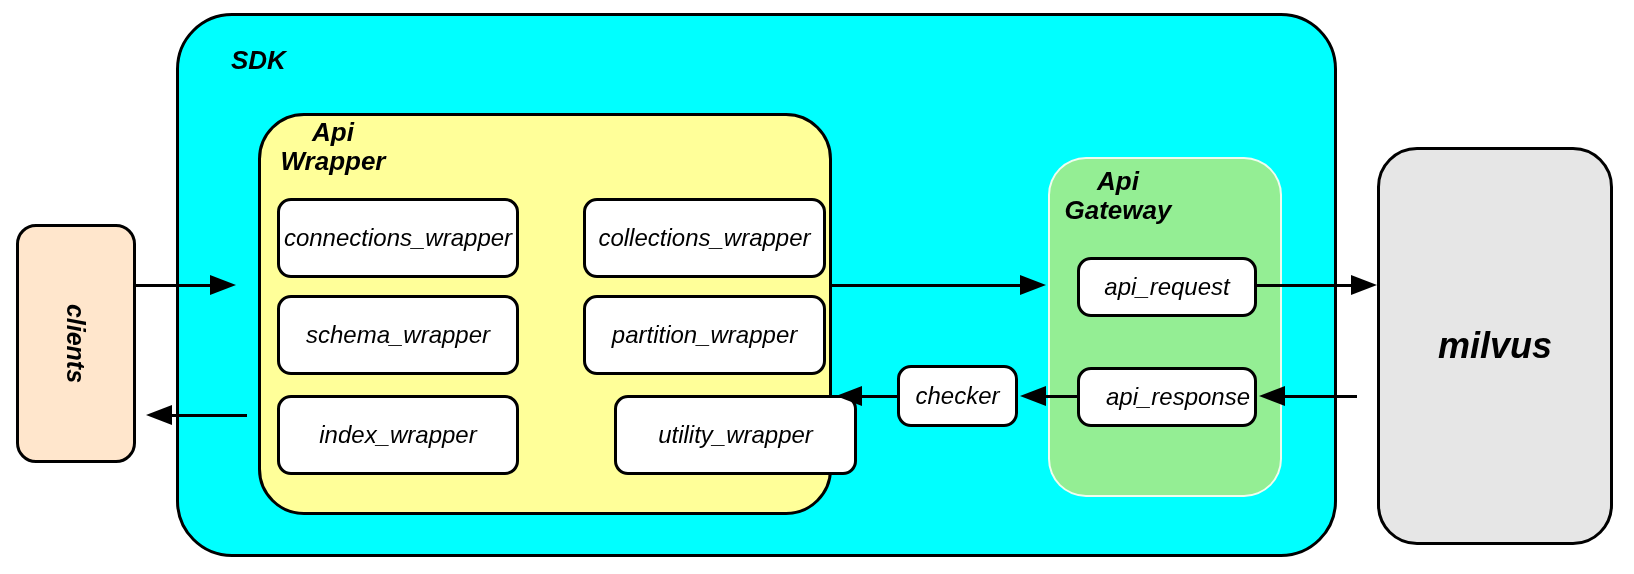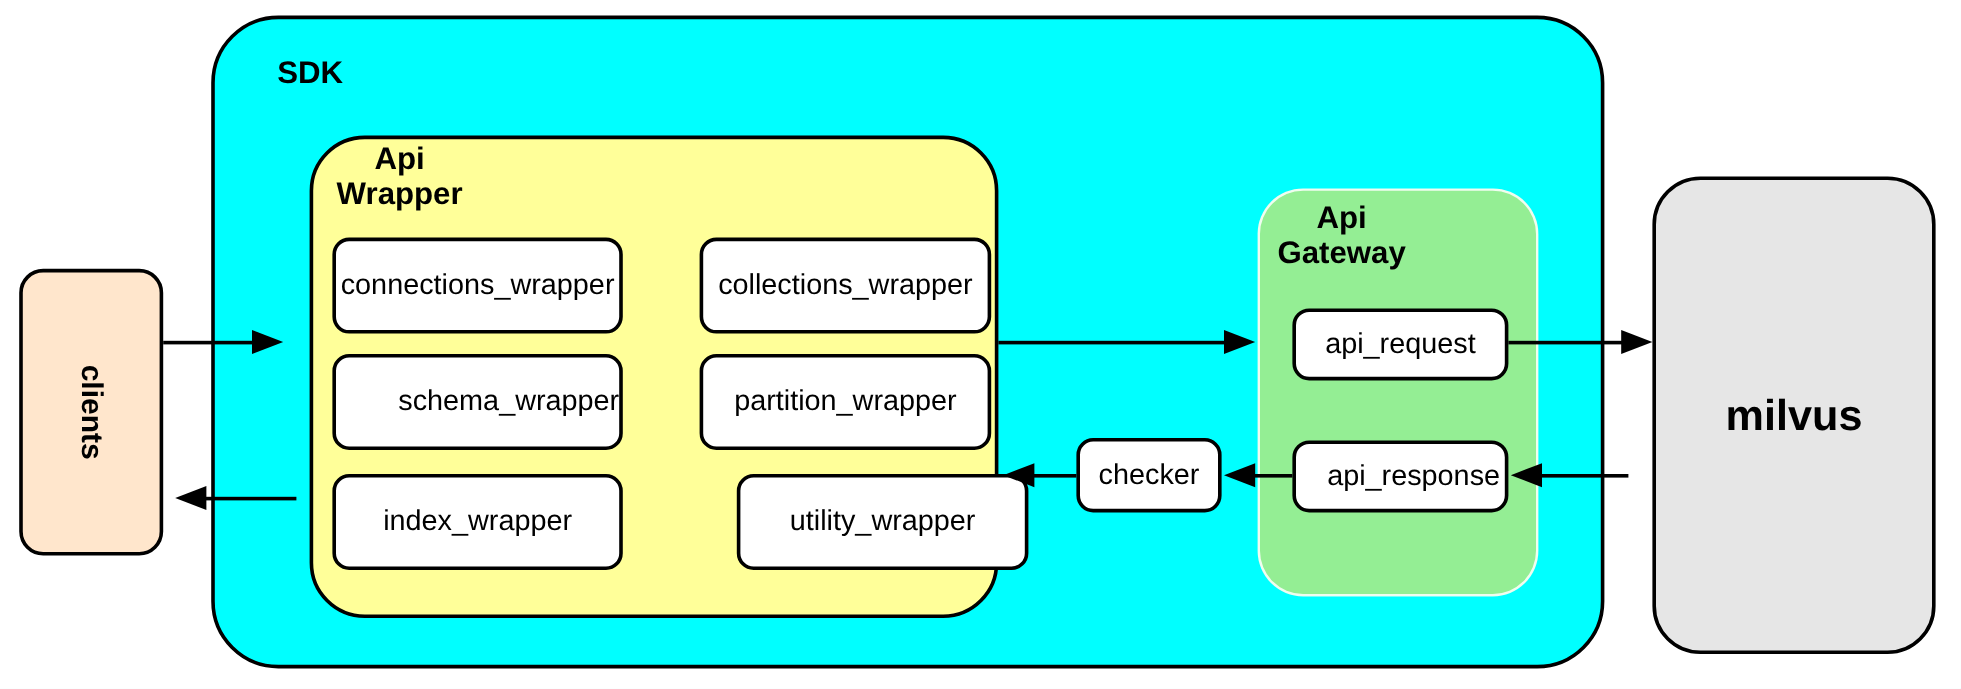--- a/index.html
+++ b/index.html
@@ -3,20 +3,21 @@
 <meta charset="utf-8">
 <style>
   html,body{margin:0;padding:0;background:#ffffff;}
   .canvas{
     position:relative;
     width:1634px;height:574px;
     background:#ffffff;
     font-family:"Liberation Sans", sans-serif;
     color:#000;
     overflow:hidden;
+    font-style:italic;
   }
   .node{position:absolute;box-sizing:border-box;}
   .container-label{
     position:absolute;
     font-weight:bold;
     font-size:26px;
     line-height:29px;
     white-space:pre;
   }
   
@@ -82,21 +83,21 @@
     <div class="container-label" style="left:12px;top:2px;width:120px;text-align:center;"><span>Api</span>
 <span>Wrapper</span></div>
   </div>
 
   <div class="node wbox" style="left:277px;top:198px;width:242px;height:80px;">
     <span>connections_wrapper</span>
   </div>
   <div class="node wbox" style="left:583px;top:198px;width:243px;height:80px;">
     <span>collections_wrapper</span>
   </div>
-  <div class="node wbox" style="left:277px;top:295px;width:242px;height:80px;justify-content:flex-end;">
+  <div class="node wbox" style="left:277px;top:295px;width:242px;height:80px;">
     <span>schema_wrapper</span>
   </div>
   <div class="node wbox" style="left:583px;top:295px;width:243px;height:80px;">
     <span>partition_wrapper</span>
   </div>
   <div class="node wbox" style="left:277px;top:395px;width:242px;height:80px;">
     <span>index_wrapper</span>
   </div>
   <div class="node wbox" style="left:614px;top:395px;width:243px;height:80px;">
     <span>utility_wrapper</span>

